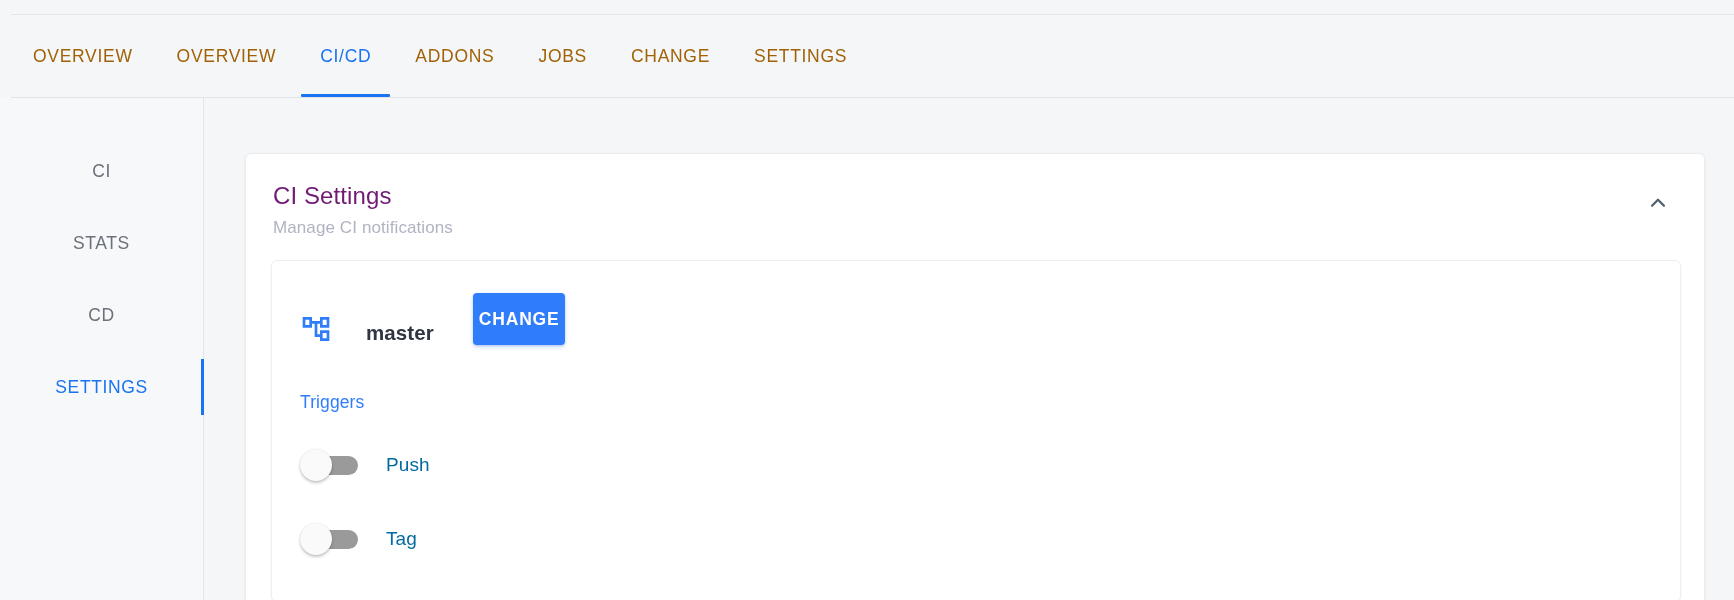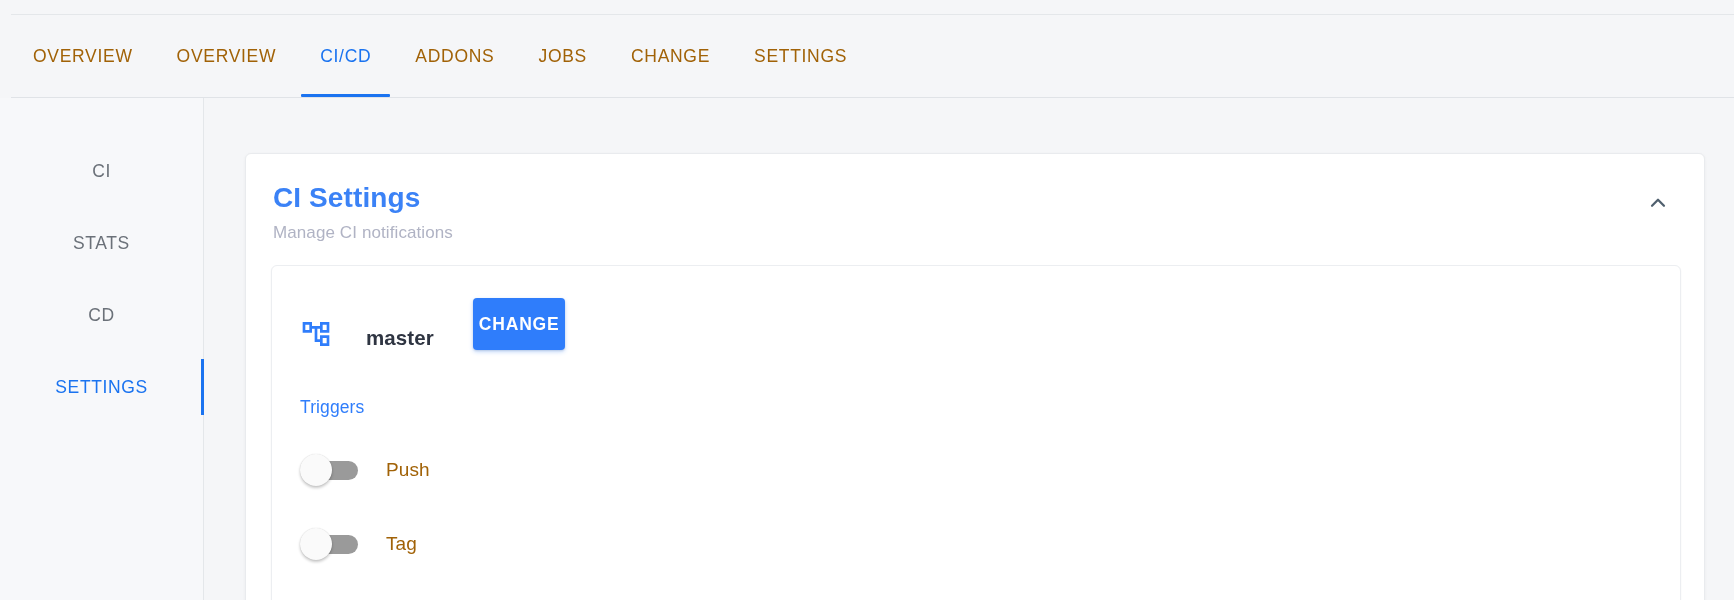--- a/index.html
+++ b/index.html
@@ -134,23 +134,23 @@
     border-radius: 6px;
     box-shadow: 0 1px 3px rgba(60,64,67,0.06);
     min-height: 500px;
     padding: 0;
   }
   .card-header {
     position: relative;
     padding: 26px 30px 22px 27px;
   }
   .card-title {
-    font-size: 28px;
-    font-weight: 700;
-    color: #3b82f6;
+    font-size: 24px;
+    font-weight: 400;
+    color: #701a75;
     letter-spacing: 0.1px;
     line-height: 1.3;
   }
   .card-subtitle {
     margin-top: 7px;
     font-size: 17px;
     font-weight: 400;
     color: #b0b3c4;
     letter-spacing: 0.1px;
   }
@@ -250,21 +250,21 @@
     top: 6px;
     width: 32px;
     height: 32px;
     border-radius: 50%;
     background: #fafafa;
     box-shadow: 0 2px 3px rgba(0,0,0,0.22), 0 0 1px rgba(0,0,0,0.18);
   }
   .trigger-label {
     margin-left: 24px;
     font-size: 19px;
-    color: #a16207;
+    color: #0369a1;
     font-weight: 400;
     letter-spacing: 0.1px;
   }
 </style>
 </head>
 <body>
 
 <div id="app">
 
   <div class="top-rule"></div>

